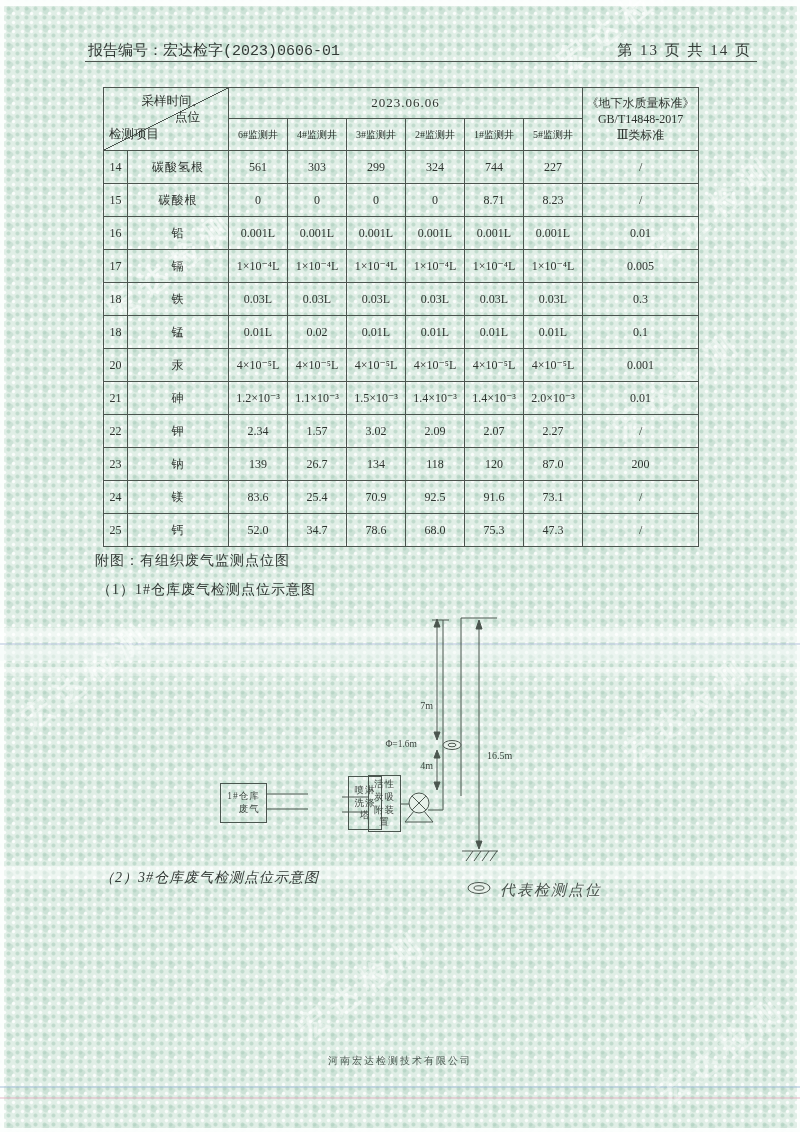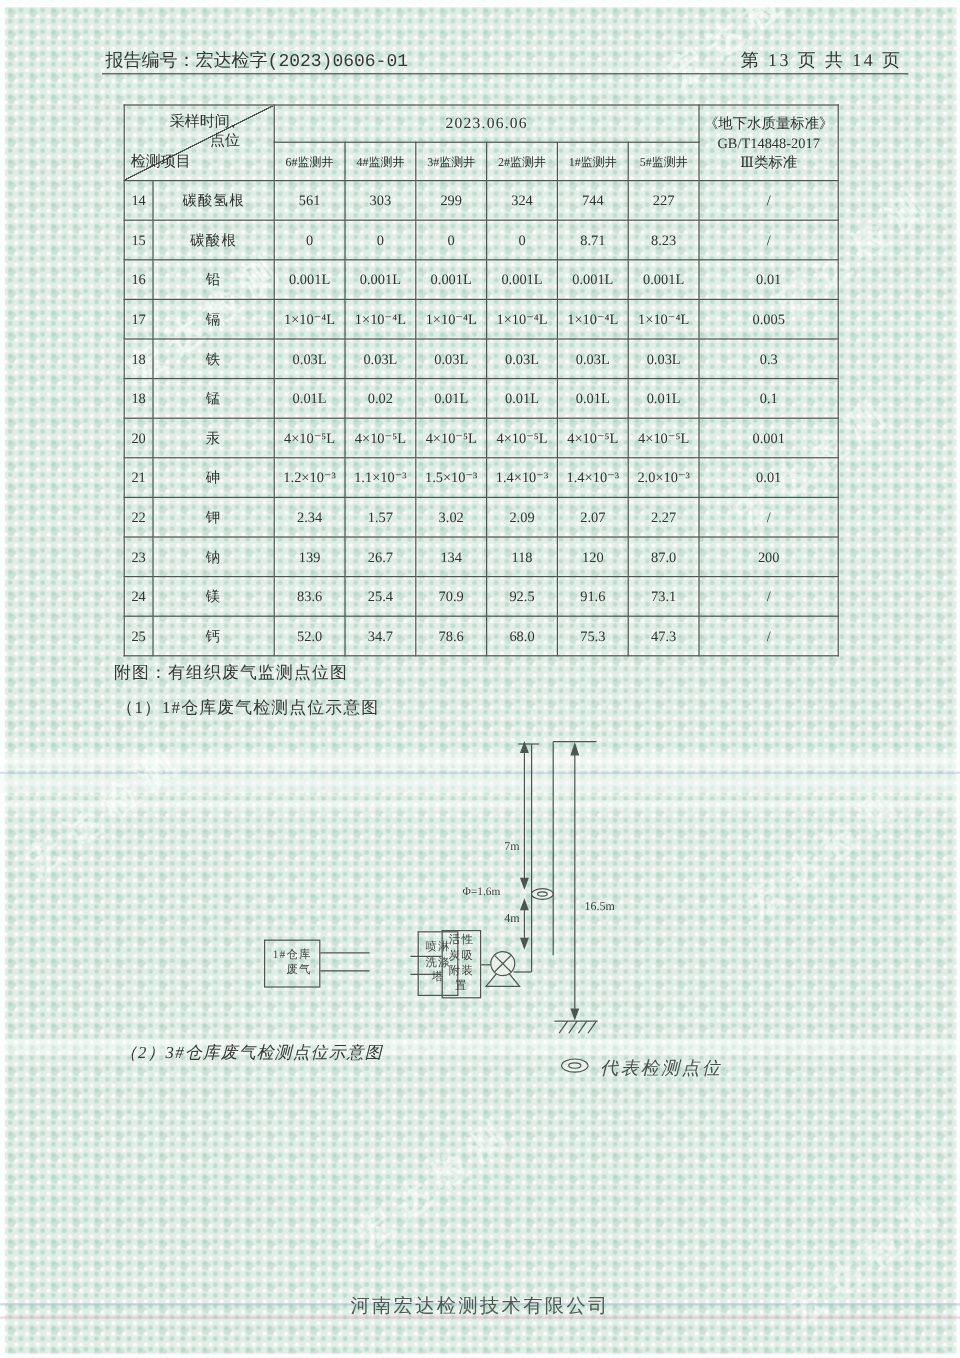--- a/index.html
+++ b/index.html
@@ -57,22 +57,22 @@
   .sec-title { position:absolute; font-size:14px; letter-spacing:1px; }
   
   svg.diagram { position:absolute; left:0; top:0; pointer-events:none; }
   .dbox {
     position:absolute; border:1px solid #4b564f; font-size:9.5px; line-height:1.35;
     display:flex; align-items:center; justify-content:center; text-align:center;
     white-space:pre-line; letter-spacing:1px; color:#3b443e;
   }
   .dim-label { position:absolute; font-size:10px; color:#3b443e; white-space:nowrap; }
   .legend-text { position:absolute; font-size:15px; font-style:italic; color:#47514b; letter-spacing:2px; }
-  .footer { position:absolute; left:0; top:1078px; width:800px; text-align:center;
-            font-size:16px; color:#4c5a52; letter-spacing:2px; }
+  .footer { position:absolute; left:0; top:1054px; width:800px; text-align:center;
+            font-size:10px; color:#4c5a52; letter-spacing:2px; }
 </style>
 </head>
 <body>
 
 <div class="edge" style="left:0;top:0;width:800px;height:6px;"></div>
 <div class="edge" style="left:0;top:0;width:4px;height:1132px;"></div>
 <div class="edge" style="right:0;top:0;width:3px;height:1132px;"></div>
 <div class="edge" style="left:0;bottom:0;width:800px;height:4px;"></div>
 
 <div class="band" style="top:628px;height:14px;background:rgba(255,255,255,.5);"></div>

